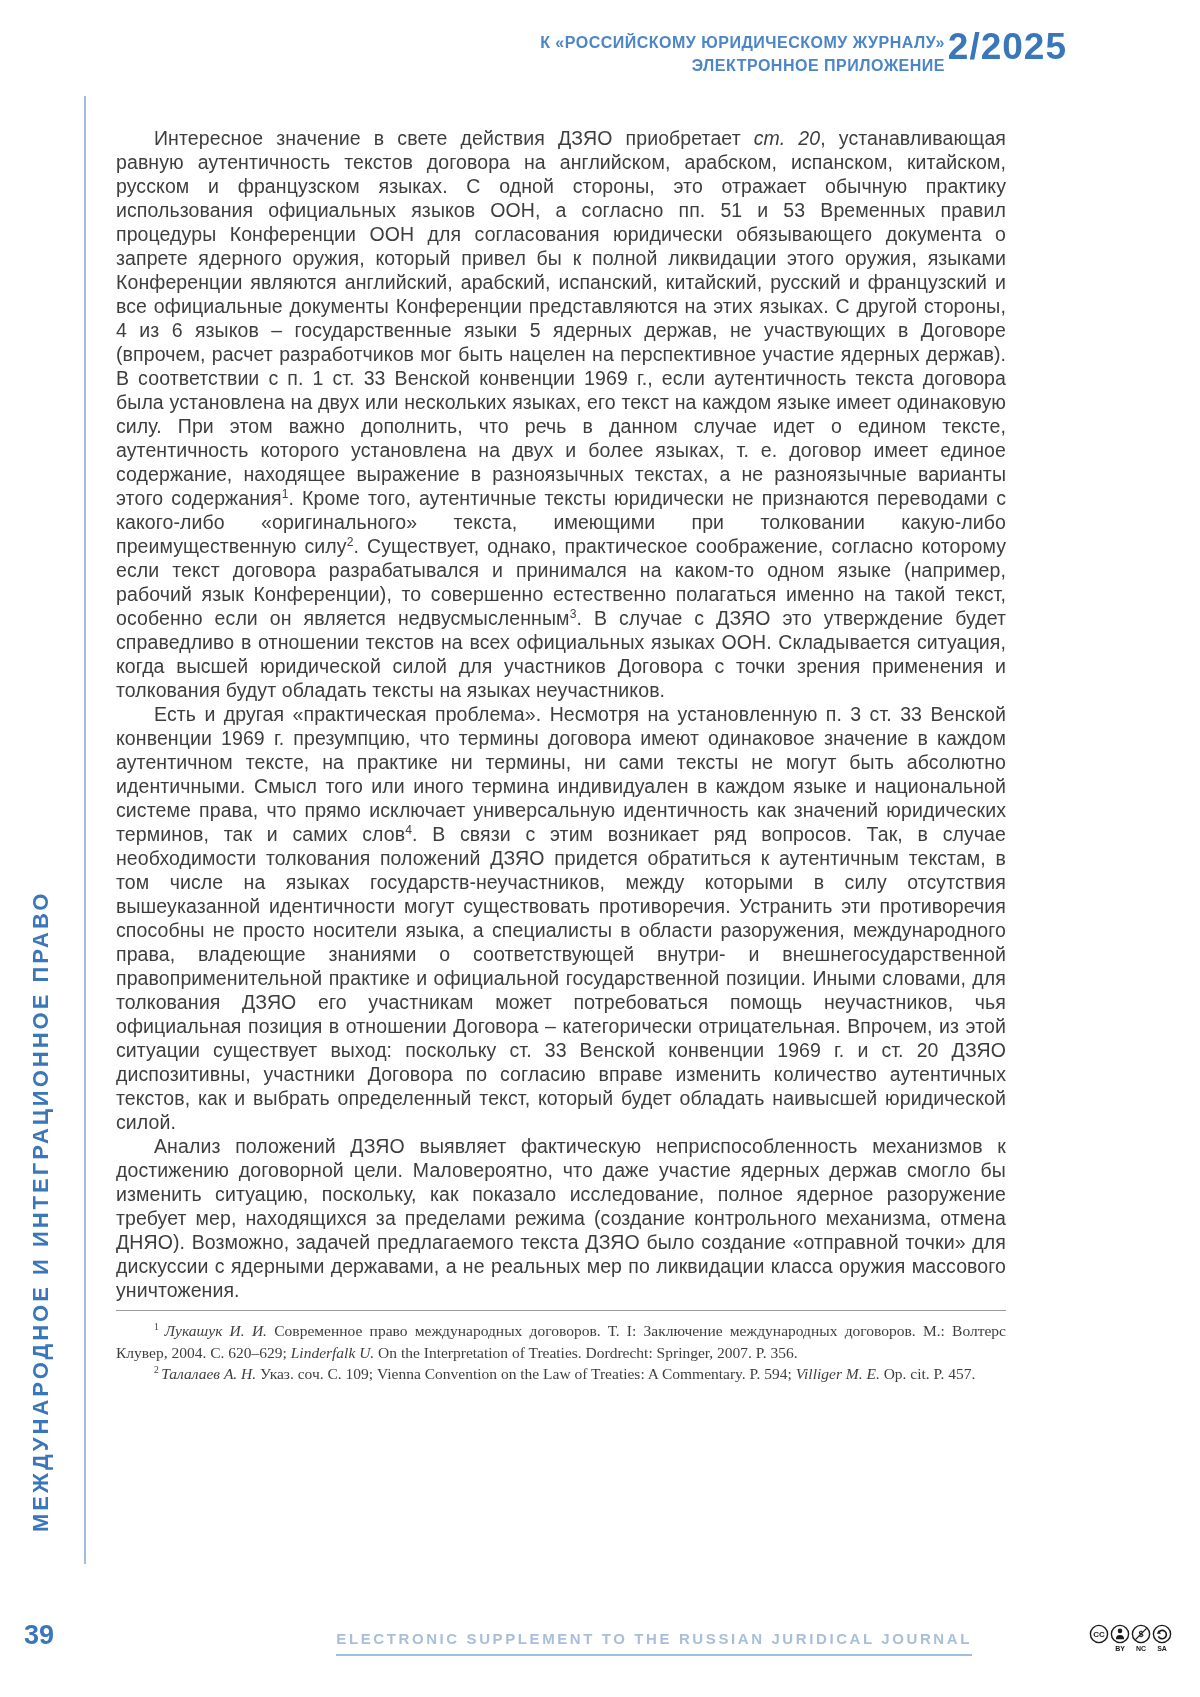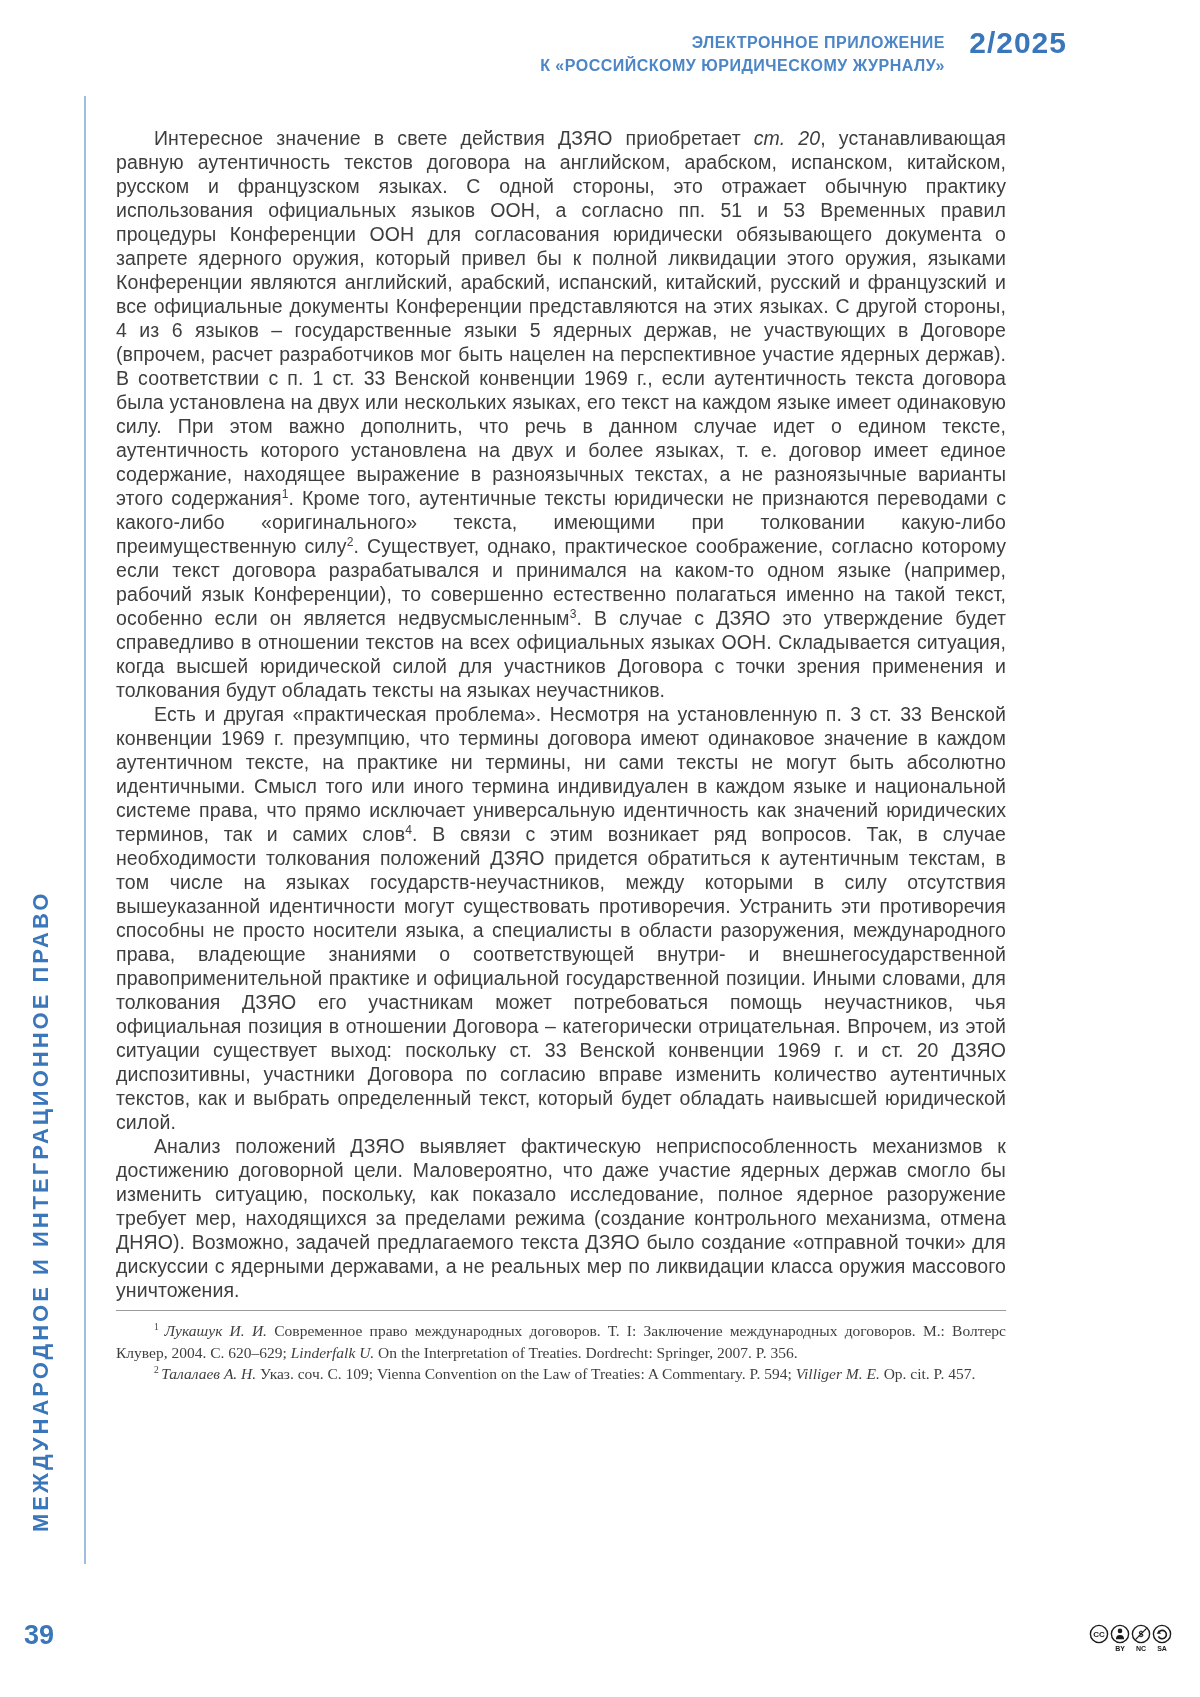--- a/index.html
+++ b/index.html
@@ -13,21 +13,21 @@
 
   
   .masthead-title {
     position:absolute; top:31px; right:255px; text-align:right;
     color:var(--header-blue,#4c86c6); font-weight:bold;
     font-size:16px; line-height:23px; letter-spacing:0.5px;
   }
   .issue {
     position:absolute; top:26px; right:133px;
     color:var(--accent-blue,#3a76ba); font-weight:bold;
-    font-size:30px; letter-spacing:1px;
+    font-size:37px; letter-spacing:1px;
   }
 
   
   .left-rule {
     position:absolute; left:84px; top:96px; width:2px; height:1468px;
     background:var(--rule-blue,#9fbedd);
   }
   .sidebar-title {
     position:absolute; left:28px; top:1532px;
     transform:rotate(-90deg); transform-origin:0 0;
@@ -72,42 +72,43 @@
   .cc-item { display:flex; flex-direction:column; align-items:center; width:20px; }
   .cc-item svg { display:block; }
   .cc-label { font-size:7px; font-weight:bold; margin-top:1px; line-height:7px; min-height:7px; }
 </style>
 </head>
 <body>
 
 <div class="page">
 
   <div class="masthead-title">
+    <div>К «РОССИЙСКОМУ ЮРИДИЧЕСКОМУ ЖУРНАЛУ»</div>
     <div>ЭЛЕКТРОННОЕ ПРИЛОЖЕНИЕ</div>
-    <div>К «РОССИЙСКОМУ ЮРИДИЧЕСКОМУ ЖУРНАЛУ»</div>
   </div>
   <div class="issue">2/2025</div>
 
   <div class="left-rule"></div>
   <div class="sidebar-title">МЕЖДУНАРОДНОЕ И ИНТЕГРАЦИОННОЕ ПРАВО</div>
 
   <main class="article">
     <div>
         <p class="body-para"><span>Интересное значение в свете действия ДЗЯО приобретает </span><em>ст. 20</em><span>, устанавливающая равную аутентичность текстов договора на английском, арабском, испанском, китайском, русском и французском языках. С одной стороны, это отражает обычную практику использования официальных языков ООН, а согласно пп. 51 и 53 Временных правил процедуры Конференции ООН для согласования юридически обязывающего документа о запрете ядерного оружия, который привел бы к полной ликвидации этого оружия, языками Конференции являются английский, арабский, испанский, китайский, русский и французский и все официальные документы Конференции представляются на этих языках. С другой стороны, 4 из 6 языков – государственные языки 5 ядерных держав, не участвующих в Договоре (впрочем, расчет разработчиков мог быть нацелен на перспективное участие ядерных держав). В соответствии с п. 1 ст. 33 Венской конвенции 1969 г., если аутентичность текста договора была установлена на двух или нескольких языках, его текст на каждом языке имеет одинаковую силу. При этом важно дополнить, что речь в данном случае идет о едином тексте, аутентичность которого установлена на двух и более языках, т. е. договор имеет единое содержание, находящее выражение в разноязычных текстах, а не разноязычные варианты этого содержания</span><sup>1</sup><span>. Кроме того, аутентичные тексты юридически не признаются переводами с какого-либо «оригинального» текста, имеющими при толковании какую-либо преимущественную силу</span><sup>2</sup><span>. Существует, однако, практическое соображение, согласно которому если текст договора разрабатывался и принимался на каком-то одном языке (например, рабочий язык Конференции), то совершенно естественно полагаться именно на такой текст, особенно если он является недвусмысленным</span><sup>3</sup><span>. В случае с ДЗЯО это утверждение будет справедливо в отношении текстов на всех официальных языках ООН. Складывается ситуация, когда высшей юридической силой для участников Договора с точки зрения применения и толкования будут обладать тексты на языках неучастников.</span></p>
         <p class="body-para"><span>Есть и другая «практическая проблема». Несмотря на установленную п. 3 ст. 33 Венской конвенции 1969 г. презумпцию, что термины договора имеют одинаковое значение в каждом аутентичном тексте, на практике ни термины, ни сами тексты не могут быть абсолютно идентичными. Смысл того или иного термина индивидуален в каждом языке и национальной системе права, что прямо исключает универсальную идентичность как значений юридических терминов, так и самих слов</span><sup>4</sup><span>. В связи с этим возникает ряд вопросов. Так, в случае необходимости толкования положений ДЗЯО придется обратиться к аутентичным текстам, в том числе на языках государств-неучастников, между которыми в силу отсутствия вышеуказанной идентичности могут существовать противоречия. Устранить эти противоречия способны не просто носители языка, а специалисты в области разоружения, международного права, владеющие знаниями о соответствующей внутри- и внешнегосударственной правоприменительной практике и официальной государственной позиции. Иными словами, для толкования ДЗЯО его участникам может потребоваться помощь неучастников, чья официальная позиция в отношении Договора – категорически отрицательная. Впрочем, из этой ситуации существует выход: поскольку ст. 33 Венской конвенции 1969 г. и ст. 20 ДЗЯО диспозитивны, участники Договора по согласию вправе изменить количество аутентичных текстов, как и выбрать определенный текст, который будет обладать наивысшей юридической силой.</span></p>
         <p class="body-para"><span>Анализ положений ДЗЯО выявляет фактическую неприспособленность механизмов к достижению договорной цели. Маловероятно, что даже участие ядерных держав смогло бы изменить ситуацию, поскольку, как показало исследование, полное ядерное разоружение требует мер, находящихся за пределами режима (создание контрольного механизма, отмена ДНЯО). Возможно, задачей предлагаемого текста ДЗЯО было создание «отправной точки» для дискуссии с ядерными державами, а не реальных мер по ликвидации класса оружия массового уничтожения.</span></p>
       </div>
     <div class="footnote-sep"></div>
     <div class="footnotes-list">
         <p class="footnote"><sup>1 </sup><em>Лукашук И. И.</em><span> Современное право международных договоров. Т. I: Заключение международных договоров. М.: Волтерс Клувер, 2004. С. 620–629; </span><em>Linderfalk U.</em><span> On the Interpretation of Treaties. Dordrecht: Springer, 2007. P. 356.</span></p>
         <p class="footnote"><sup>2 </sup><em>Талалаев А. Н.</em><span> Указ. соч. С. 109; Vienna Convention on the Law of Treaties: A Commentary. P. 594; </span><em>Villiger M. E.</em><span> Op. cit. P. 457.</span></p>
       </div>
   </main>
 
   <div class="page-number">39</div>
+  <div class="footer-line">ELECTRONIC SUPPLEMENT TO THE RUSSIAN JURIDICAL JOURNAL</div>
 
   <div class="cc-badge">
     <div class="cc-item">
       <svg width="20" height="20" viewBox="0 0 20 20">
         <circle cx="10" cy="10" r="8.6" fill="none" stroke="currentColor" stroke-width="1.4"></circle>
         <text x="10" y="13" text-anchor="middle" font-size="8" font-weight="bold" fill="currentColor">CC</text>
       </svg>
       <span class="cc-label"></span>
     </div>
     <div class="cc-item">

